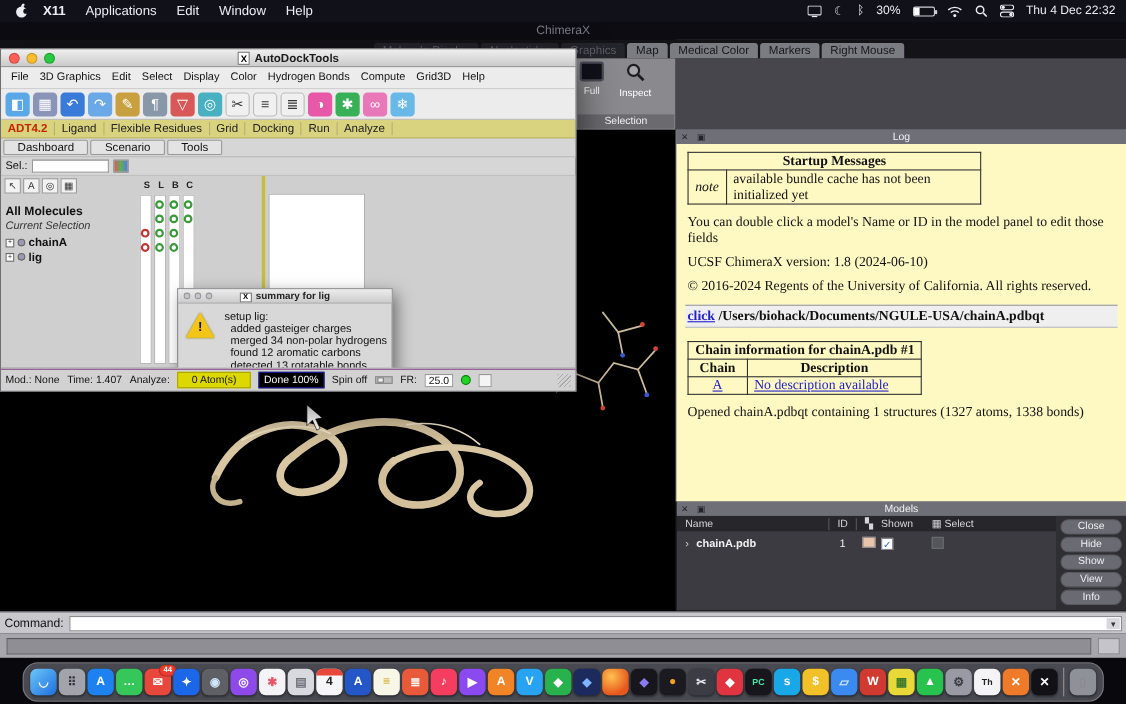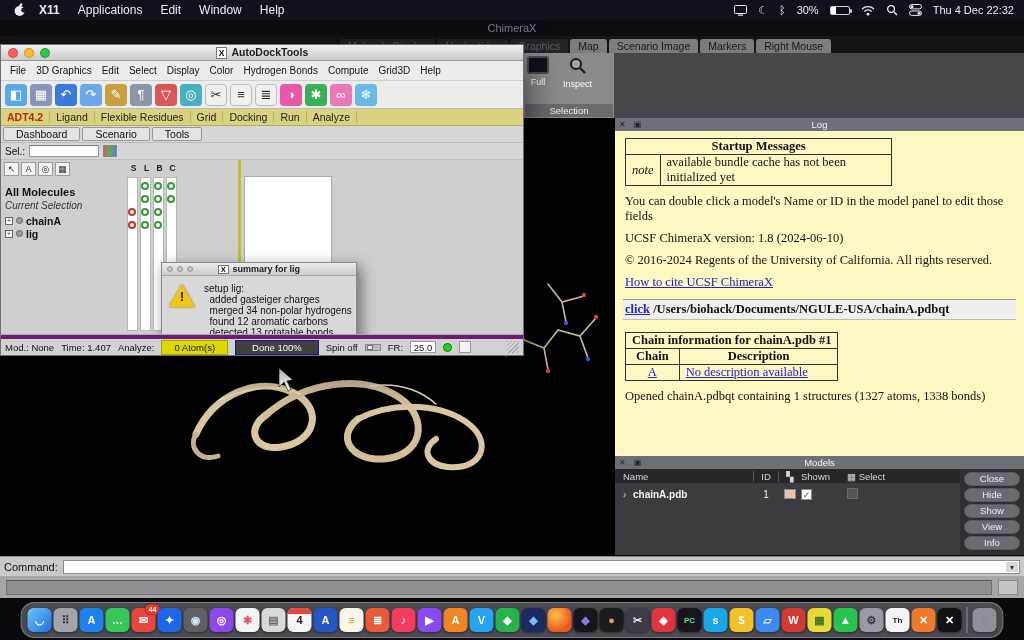--- a/index.html
+++ b/index.html
@@ -122,24 +122,24 @@
   .tree-sub{font-style:italic;font-size:10px;color:#333;margin:2px 0 3px;}
   .tree-row{display:flex;align-items:center;gap:3px;height:13px;}
   .exp{width:8px;height:8px;border:1px solid #666;background:#fff;font-size:7px;line-height:6px;text-align:center;color:#333;}
   .mol-dot{width:7px;height:7px;border-radius:50%;background:#9a9ab2;border:1px solid #666;}
   .tree-label{font-weight:bold;}
   .circle-rows{position:absolute;top:20px;left:126px;}
   .circ-row{position:relative;height:13px;width:60px;}
   .circ{position:absolute;top:2px;width:8px;height:8px;border-radius:50%;background:#fff;}
   .sash{position:absolute;left:237px;top:0;bottom:0;width:3px;background:#c8bc30;}
   .white-col{position:absolute;left:243px;top:16px;bottom:3px;width:88px;background:#fff;border:1px solid #aaa;}
-  .adt-status{height:20px;background:#d2d2d2;border-top:4px solid #701a75;display:flex;align-items:center;
+  .adt-status{height:20px;background:#d2d2d2;border-top:1px solid #701a75;display:flex;align-items:center;
               font-size:9.5px;color:#111;gap:7px;padding:0 4px;flex:none;}
   .chip-y{background:#dcd800;padding:1px 12px;border:1px solid #a8a400;}
-  .chip-b{background:#404040;color:#fff;padding:1px 16px;border:1px solid #1a1a99;}
+  .chip-b{background:#000000;color:#fff;padding:1px 4px;border:1px solid #1a1a99;}
   .spin-ui{width:16px;height:7px;background:#bbb;border:1px solid #888;position:relative;}
   .spin-ui i{position:absolute;left:1px;top:0;width:6px;height:5px;background:#eee;border:1px solid #777;}
   .fr-box{width:26px;height:12px;background:#fff;border:1px solid #999;font-size:9.5px;text-align:center;line-height:11px;}
   .led{width:9px;height:9px;border-radius:50%;background:#22d422;border:1px solid #0a7a0a;}
   .wbox{width:12px;height:12px;background:#f4f4f4;border:1px solid #999;}
   .grip{width:12px;height:12px;margin-left:auto;background:repeating-linear-gradient(135deg,#aaa 0 1px,transparent 1px 3px);}
 
   
   .dialog{position:absolute;left:160px;top:102px;width:196px;height:134px;background:#d8d8d8;
           border:1px solid #8a8a90;box-shadow:4px 5px 14px rgba(0,0,0,.5);z-index:5;}
@@ -227,21 +227,21 @@
 
   <div class="cx-titlebar">
     <span>ChimeraX</span>
   </div>
   <div class="cx-dark-right"></div>
   <div class="cx-tabstrip" id="cxTabs">
       <span class="cx-tab dim">Molecule Display</span>
       <span class="cx-tab dim">Nucleotides</span>
       <span class="cx-tab dim">Graphics</span>
       <span class="cx-tab lit">Map</span>
-      <span class="cx-tab lit">Scenario Image</span>
+      <span class="cx-tab lit">Medical Color</span>
       <span class="cx-tab lit">Markers</span>
       <span class="cx-tab lit">Right Mouse</span>
     </div>
   <div class="cx-ribbon">
     <div class="cx-tools" id="cxTools">
         <div class="cx-tool">
           <div class="full-glyph"></div>
           <span>Full</span>
         </div>
         <div class="cx-tool">
@@ -297,21 +297,20 @@
             </tr>
         <tr>
           <td class="note-cell">note</td>
           <td>available bundle cache has not been initialized yet</td>
         </tr>
       </tbody>
         </table>
       <p>You can double click a model's Name or ID in the model panel to edit those fields</p>
       <p>UCSF ChimeraX version: 1.8 (2024-06-10)</p>
       <p>© 2016-2024 Regents of the University of California. All rights reserved.</p>
-      <p><span class="lnk">How to cite UCSF ChimeraX</span></p>
       <div class="open-row">
         <span class="lnk">click</span>
         <span>/Users/biohack/Documents/NGULE-USA/chainA.pdbqt</span>
       </div>
       <table class="lt" style="margin-top:12px;">
         <tbody>
             <tr>
               <th colspan="2">Chain information for chainA.pdb #1</th>
             </tr>
         <tr>

